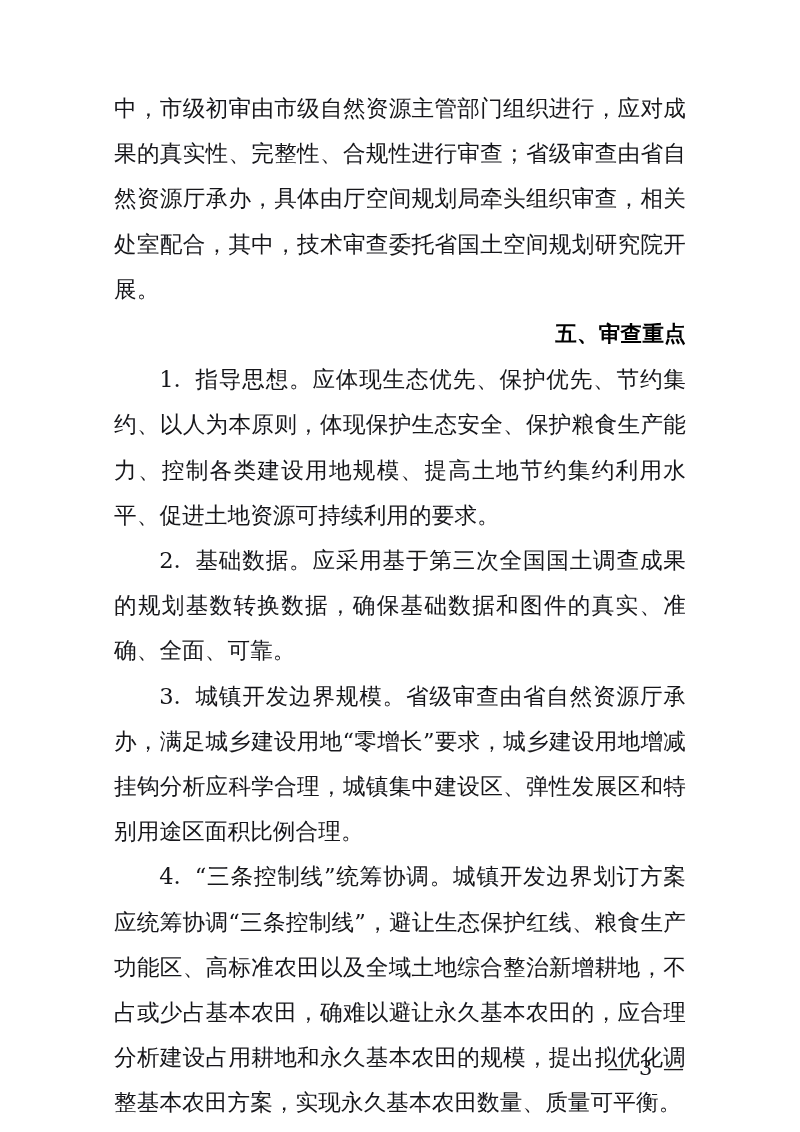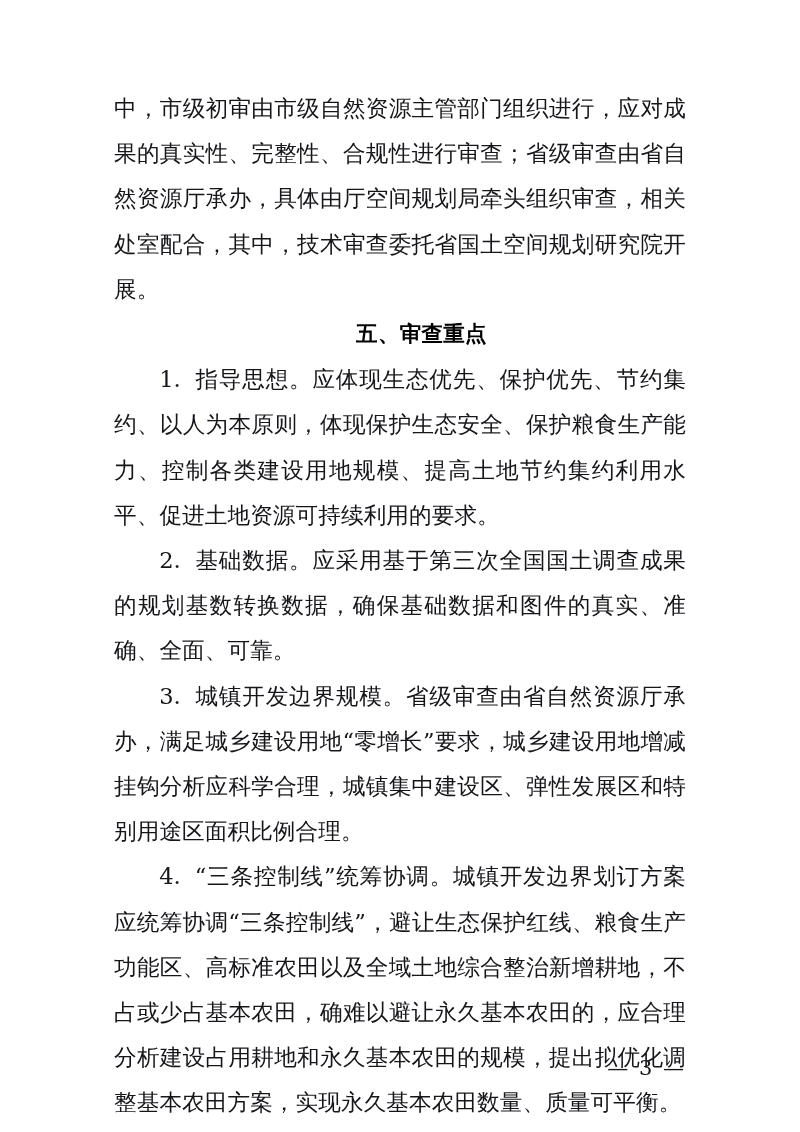--- a/index.html
+++ b/index.html
@@ -57,21 +57,21 @@
   
   .heading {
     margin: 0;
     font-family: Liberation Sans, sans-serif;
     font-size: 21.5px;
     line-height: 45.2px;
     font-weight: bold;
     color: #000000;
     text-indent: 2em;
     letter-spacing: 0.3px;
-    text-align: center;
+    text-align: right;
   }
 
   
   .num {
     font-family: "DejaVu Serif", "Liberation Serif", serif;
     letter-spacing: 0;
   }
   .numgap {
     display: inline-block;
     width: 0.62em;

